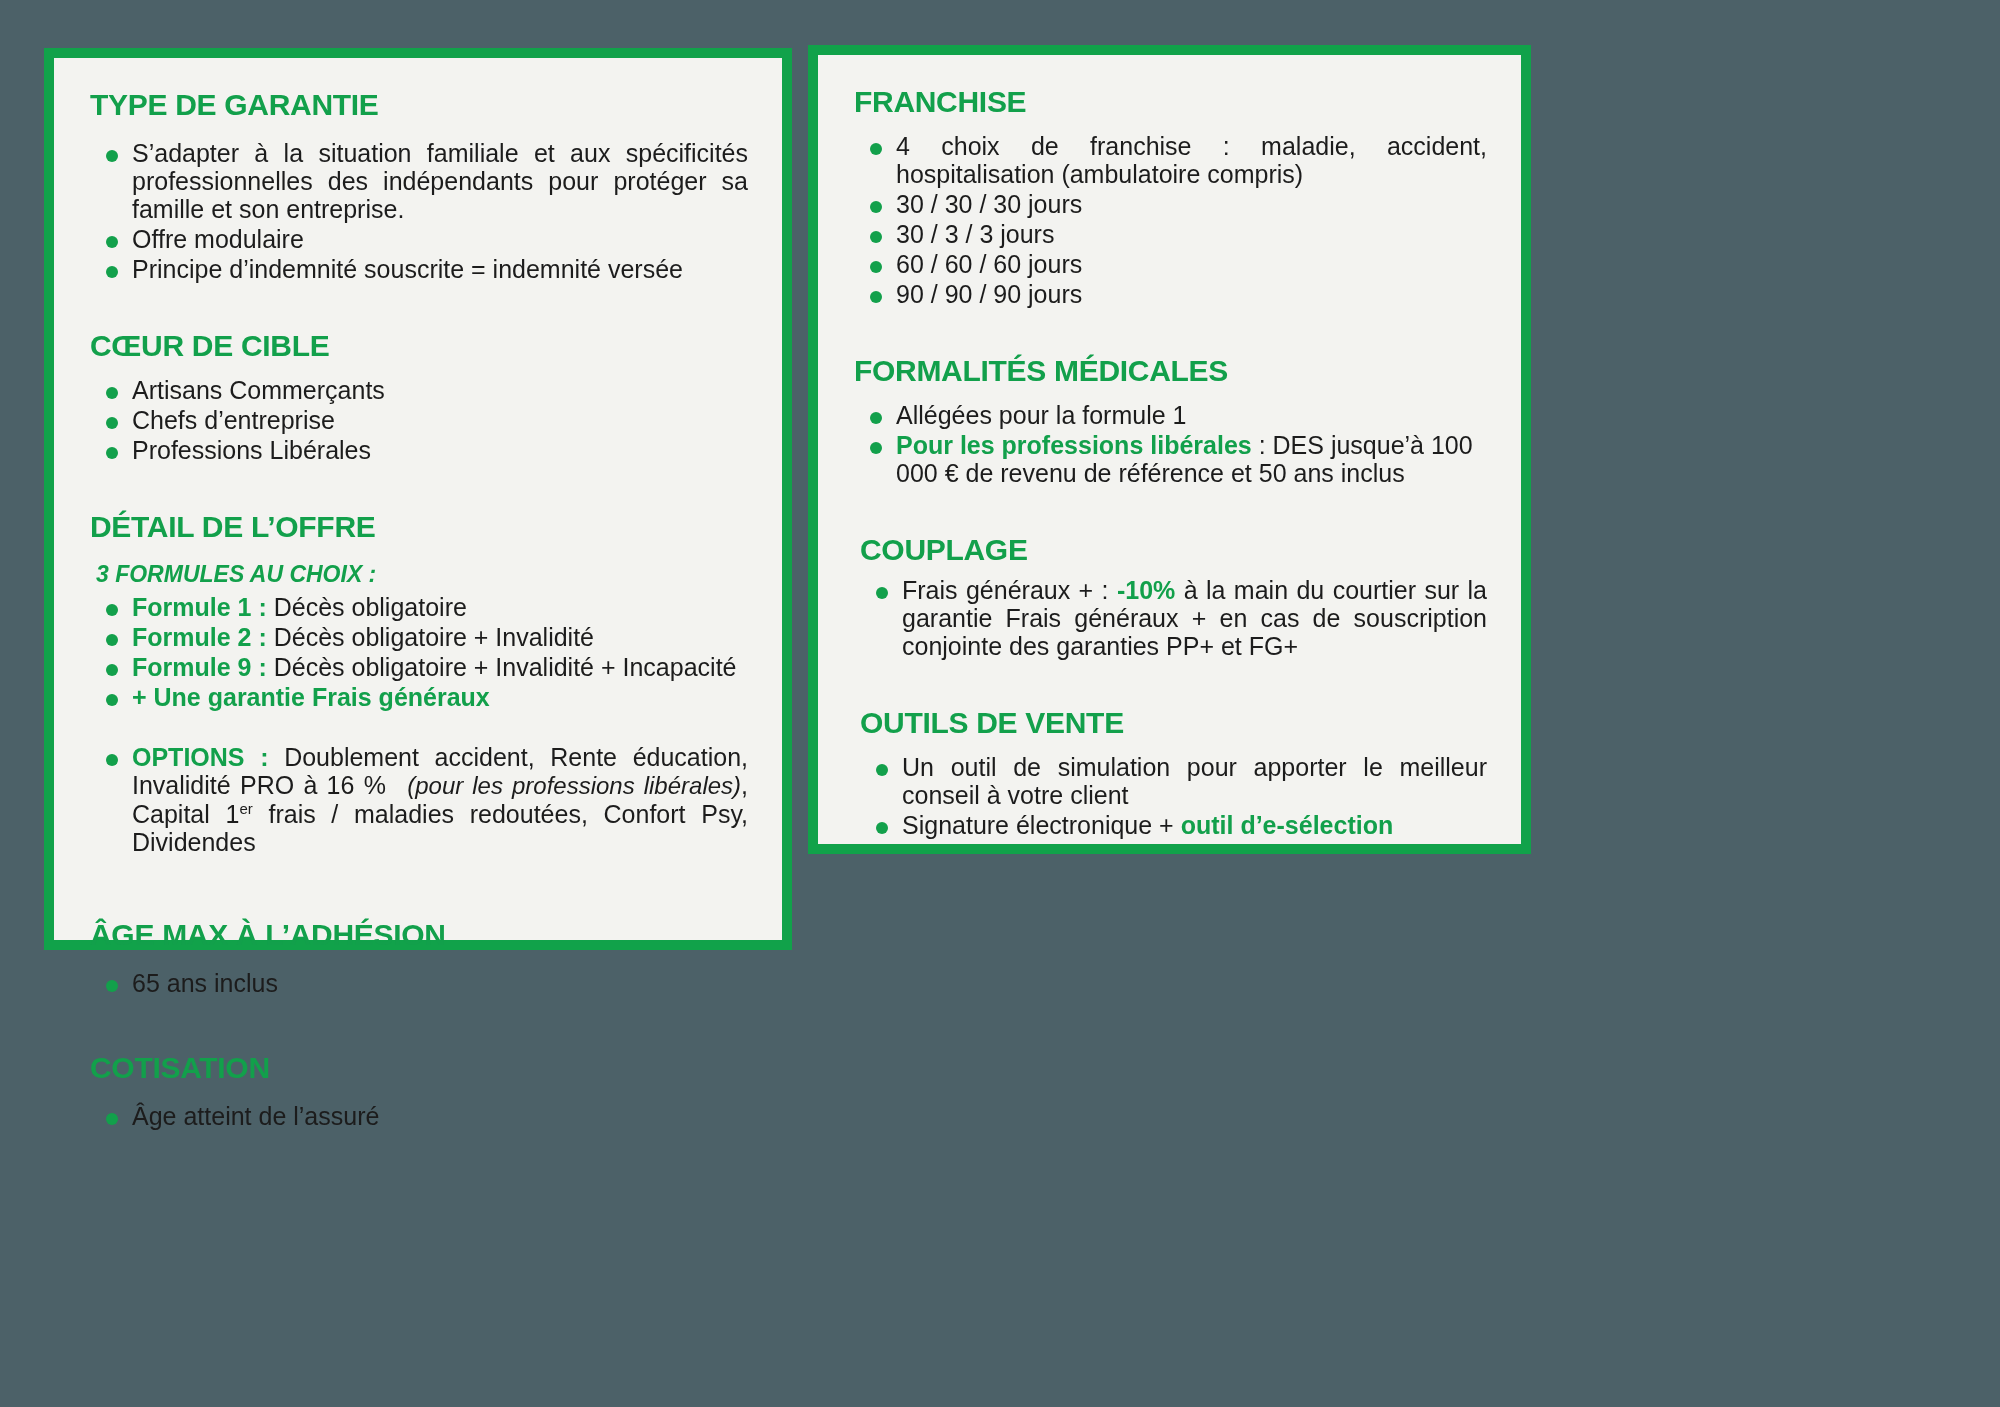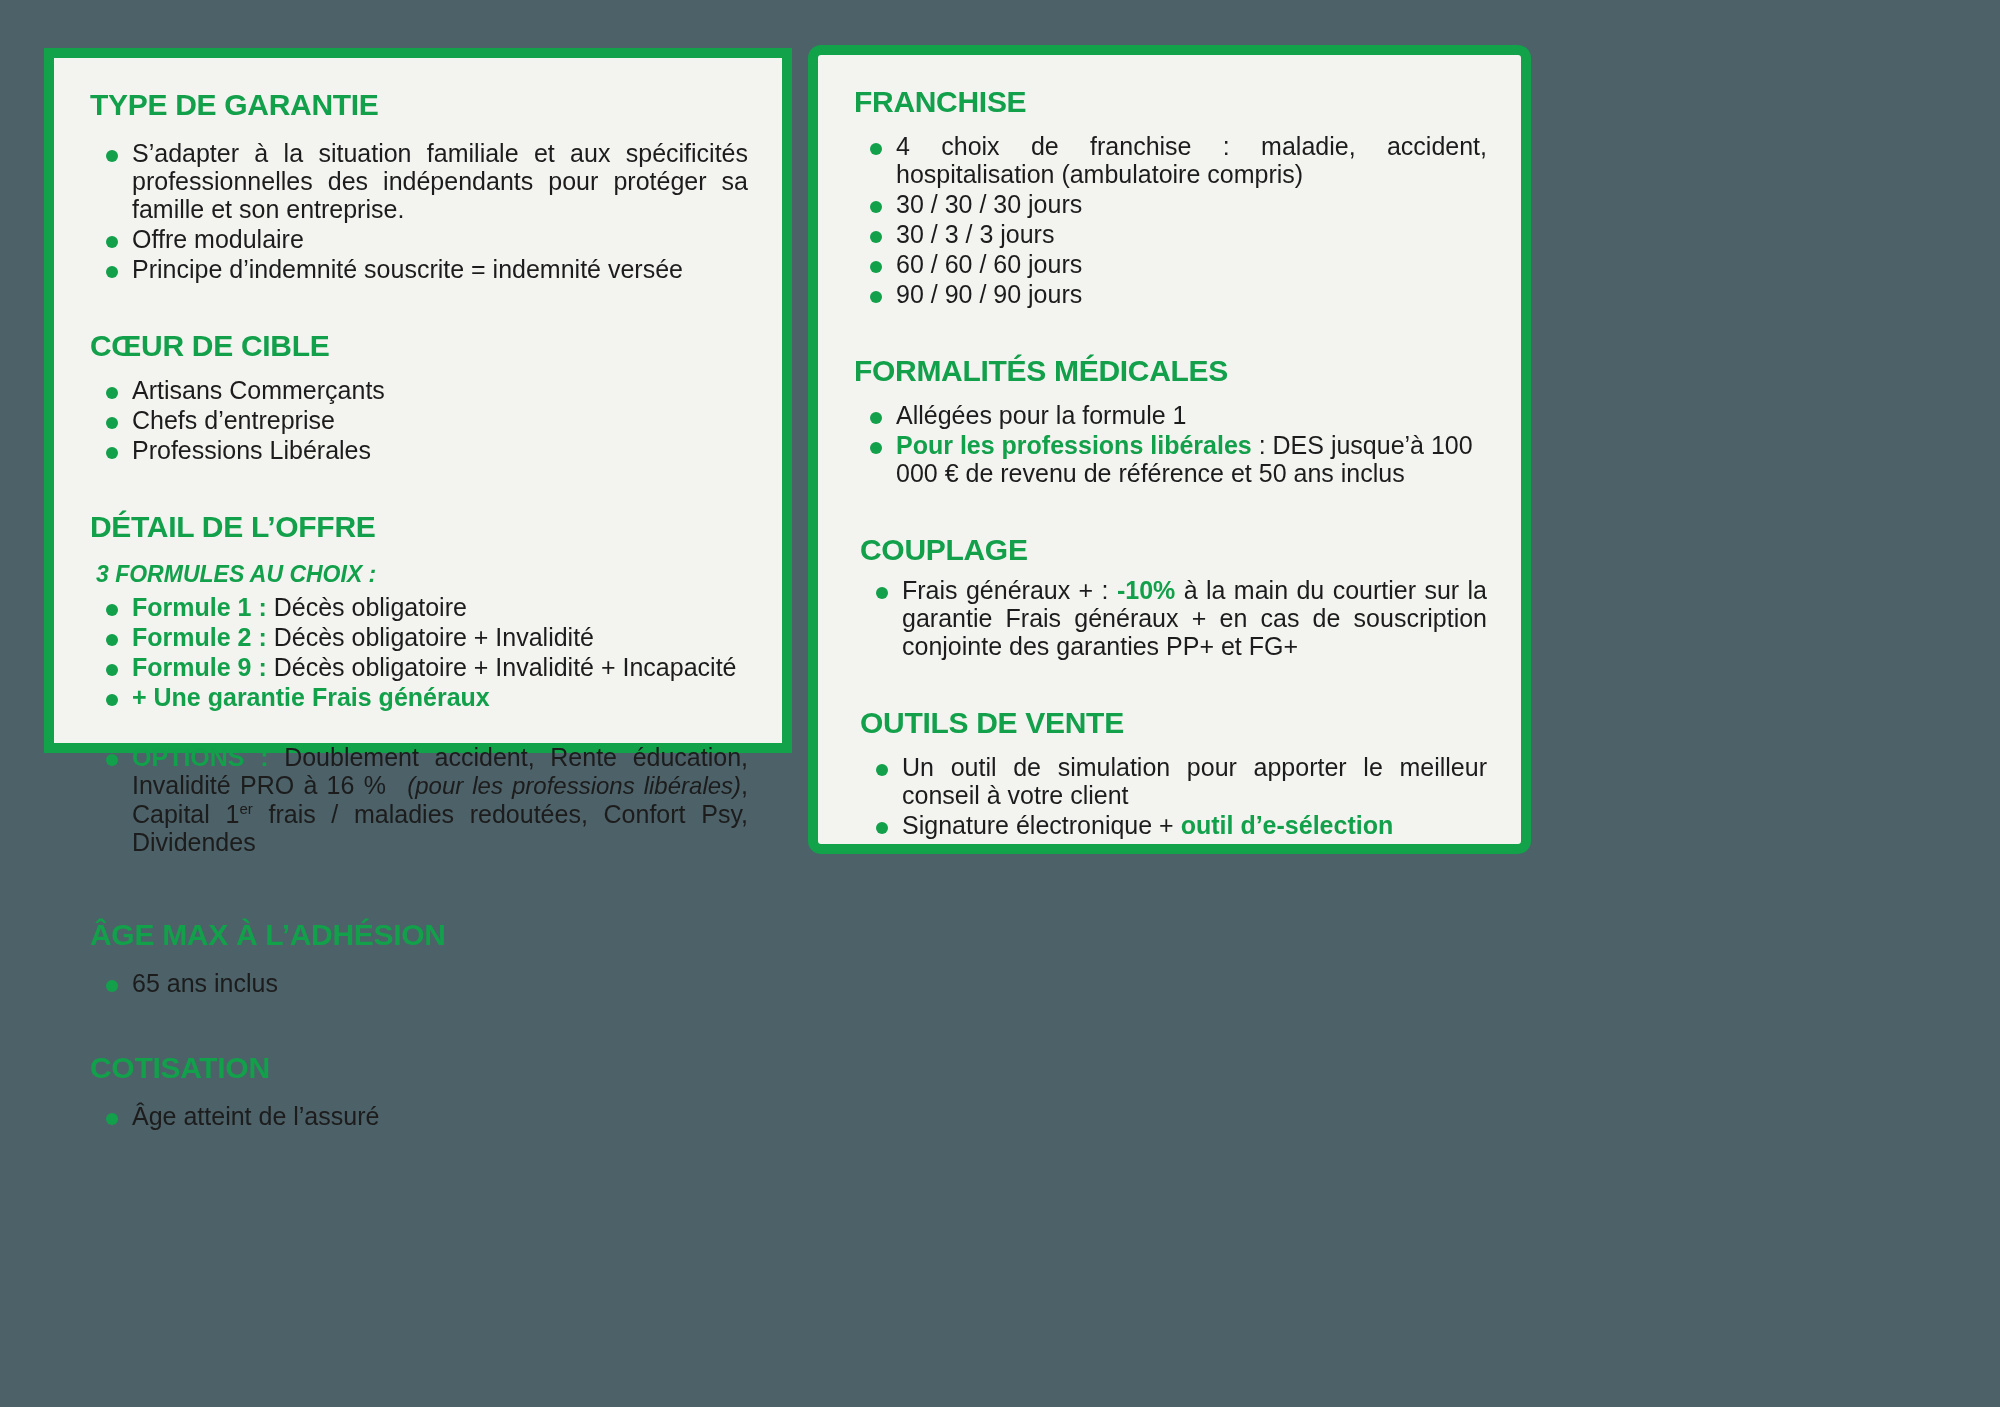--- a/index.html
+++ b/index.html
@@ -16,22 +16,22 @@
     background: #4c6168;
     overflow: hidden;
   }
 
   .panel {
     position: absolute;
     background: #f3f3f0;
     border: 10px solid #11a24a;
     padding: 30px 34px 30px 36px;
   }
-  .panel-left  { left: 44px;  top: 48px;  width: 748px;  height: 705px; }
-  .panel-right { left: 808px; top: 45px;  width: 723px;  height: 809px; border-radius: 13px; }
+  .panel-left  { left: 44px;  top: 48px;  width: 748px;  height: 902px; }
+  .panel-right { left: 808px; top: 45px;  width: 723px;  height: 809px; }
 
   h2.sec {
     color: #12a04b;
     font-weight: bold;
     font-size: 30px;
     letter-spacing: -0.3px;
     line-height: 1.1;
     white-space: nowrap;
   }
   h3.subsec {

